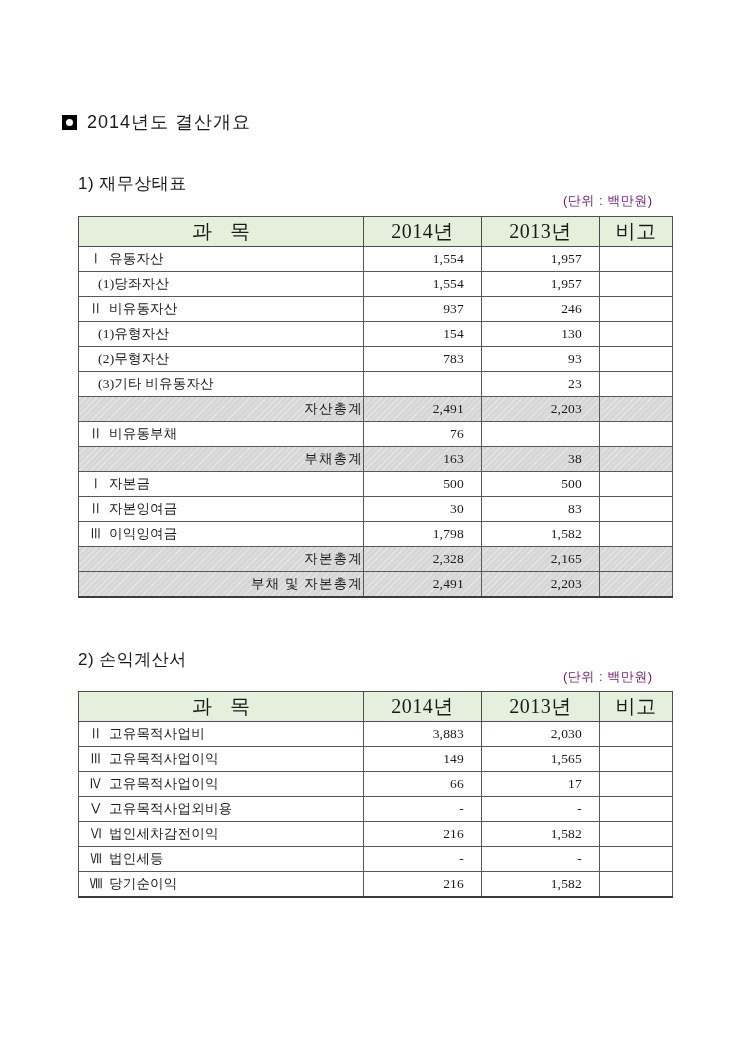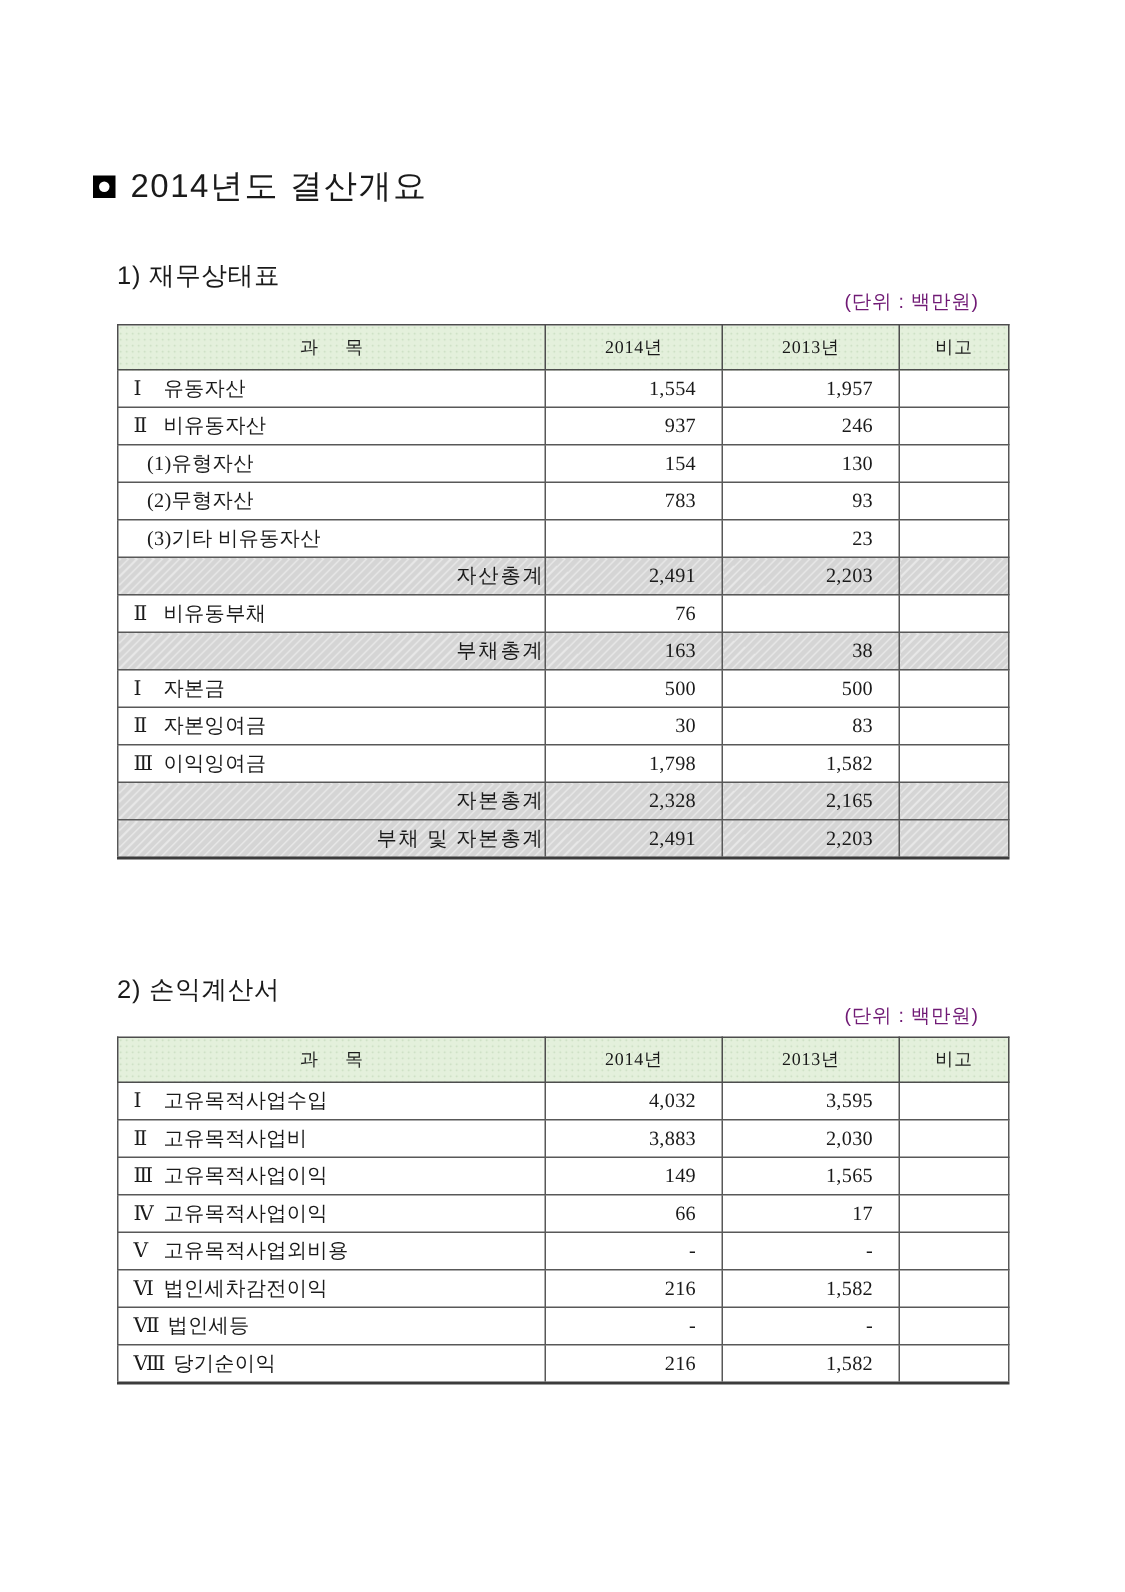--- a/index.html
+++ b/index.html
@@ -49,21 +49,21 @@
     top: 50%;
     width: 7px;
     height: 7px;
     margin-left: -3.5px;
     margin-top: -3.5px;
     border-radius: 50%;
     background: #ffffff;
   }
   .doc-title-text {
     font-family: "Liberation Sans", "DejaVu Sans", sans-serif;
-    font-size: 22px;
+    font-size: 18px;
     letter-spacing: 1px;
     color: #1a1a1a;
     line-height: 1;
     white-space: nowrap;
   }
 
   
   .section-title {
     position: absolute;
     font-family: "Liberation Sans", "DejaVu Sans", sans-serif;
@@ -113,35 +113,36 @@
     box-sizing: border-box;
   }
 
   
   .fin-table thead th {
     background-color: #e4f0dc;
     background-image:
       radial-gradient(circle at 1px 1px, rgba(150,185,140,0.40) 0.6px, transparent 0.7px);
     background-size: 4px 4px;
     text-align: center;
-    font-size: 12px;
+    font-size: 20px;
     letter-spacing: 0.5px;
     border-color: #4d4d4d;
     height: 30px;
   }
   .fin-table thead th.th-item {
     letter-spacing: 0;
   }
   .th-item .gap { display: inline-block; width: 18px; }
 
   
   td.cell-item {
     text-align: left;
     padding-left: 10px;
     letter-spacing: 0.2px;
+    font-family: Liberation Serif, serif;
   }
   td.cell-item .roman {
     display: inline-block;
     min-width: 15px;
     margin-right: 5px;
     text-align: left;
   }
   td.cell-item.sub {
     padding-left: 19px;
   }
@@ -206,20 +207,26 @@
       </tr>
     </thead>
     <tbody>
         <tr>
           <td class="cell-item"><span class="roman">Ⅰ</span><span>유동자산</span></td>
           <td class="cell-num">1,554</td>
           <td class="cell-num">1,957</td>
           <td class="cell-note"></td>
         </tr>
         <tr>
+          <td class="cell-item sub"><span>(1)당좌자산</span></td>
+          <td class="cell-num">1,554</td>
+          <td class="cell-num">1,957</td>
+          <td class="cell-note"></td>
+        </tr>
+        <tr>
           <td class="cell-item"><span class="roman">Ⅱ</span><span>비유동자산</span></td>
           <td class="cell-num">937</td>
           <td class="cell-num">246</td>
           <td class="cell-note"></td>
         </tr>
         <tr>
           <td class="cell-item sub"><span>(1)유형자산</span></td>
           <td class="cell-num">154</td>
           <td class="cell-num">130</td>
           <td class="cell-note"></td>
@@ -301,26 +308,20 @@
     <thead>
       <tr>
         <th class="th-item"><span>과</span><span class="gap"></span><span>목</span></th>
         <th>2014년</th>
         <th>2013년</th>
         <th>비고</th>
       </tr>
     </thead>
     <tbody>
         <tr>
-          <td class="cell-item"><span class="roman">Ⅰ</span><span>고유목적사업수입</span></td>
-          <td class="cell-num">4,032</td>
-          <td class="cell-num">3,595</td>
-          <td class="cell-note"></td>
-        </tr>
-        <tr>
           <td class="cell-item"><span class="roman">Ⅱ</span><span>고유목적사업비</span></td>
           <td class="cell-num">3,883</td>
           <td class="cell-num">2,030</td>
           <td class="cell-note"></td>
         </tr>
         <tr>
           <td class="cell-item"><span class="roman">Ⅲ</span><span>고유목적사업이익</span></td>
           <td class="cell-num">149</td>
           <td class="cell-num">1,565</td>
           <td class="cell-note"></td>

